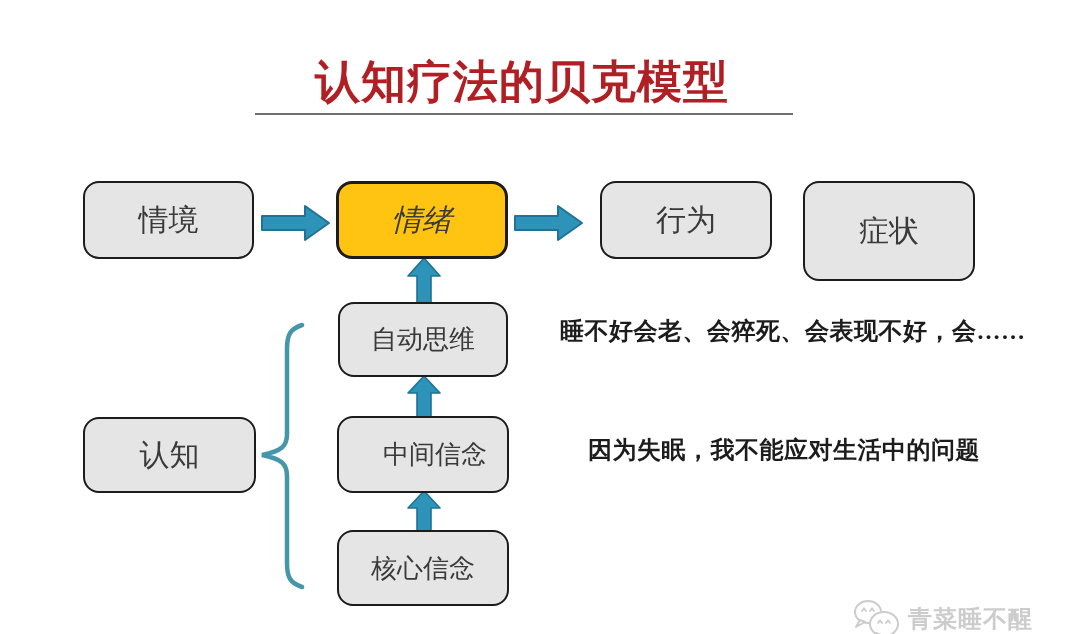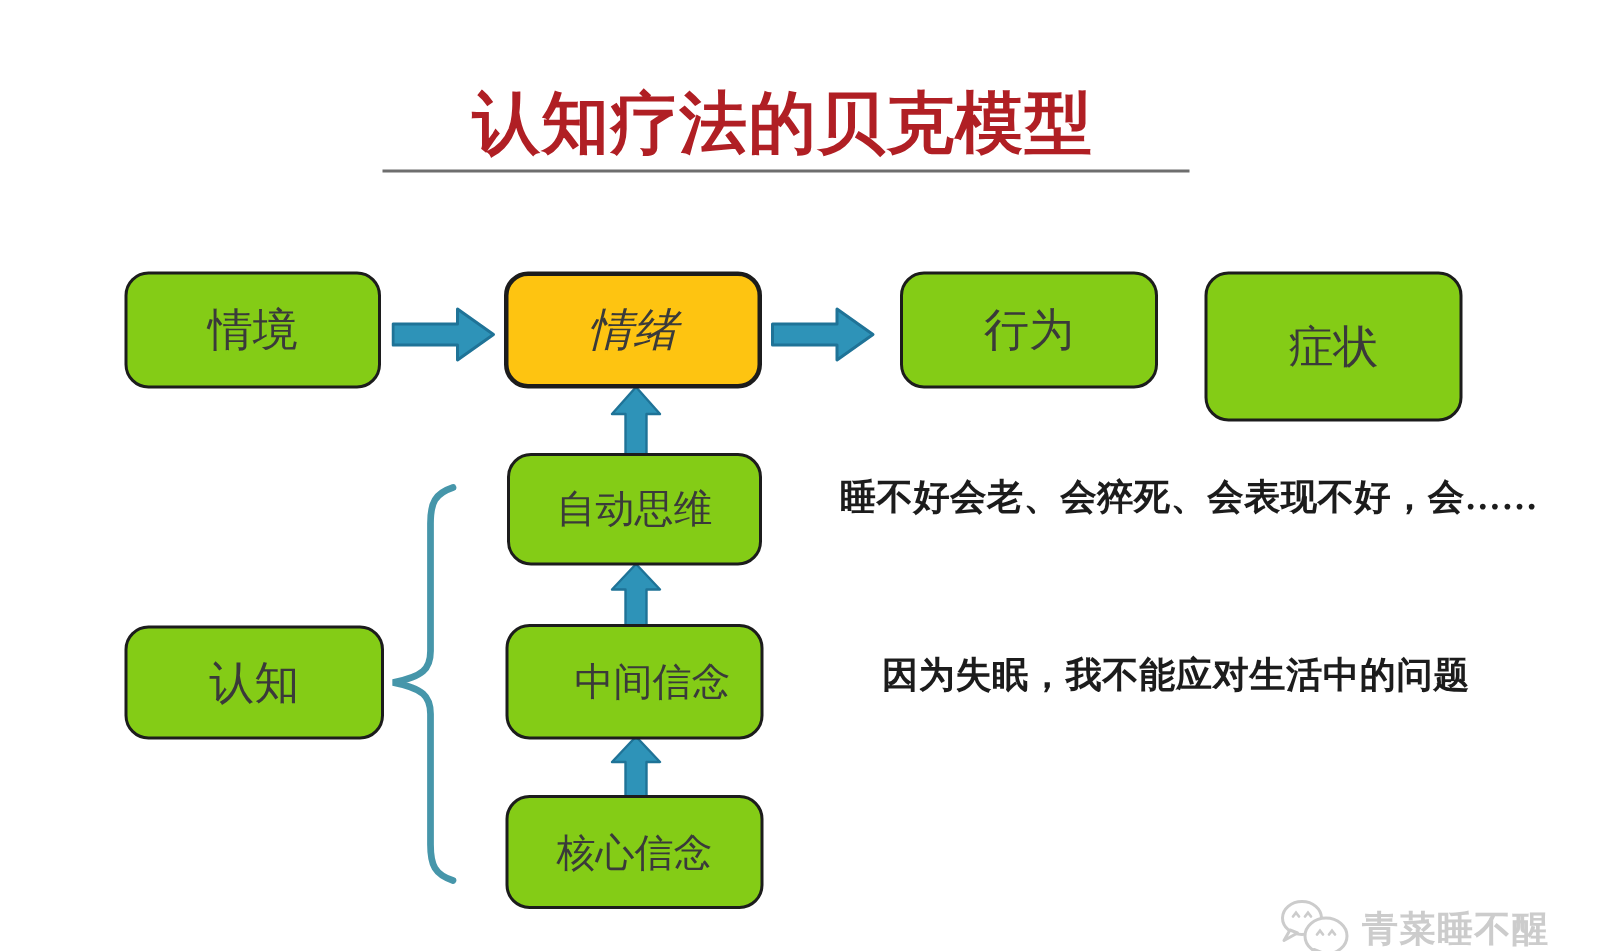--- a/index.html
+++ b/index.html
@@ -25,21 +25,21 @@
     position:absolute;left:0;top:40px;width:1044px;text-align:center;
     font-size:45px;font-weight:bold;color:var(--title-red);
     letter-spacing:1px;white-space:nowrap;
   }
   .title-rule{
     position:absolute;left:255px;top:101px;width:538px;height:2px;
     background:var(--underline-gray);
   }
   .box{
     position:absolute;display:flex;align-items:center;justify-content:center;
-    background:#84cc16;border:2.5px solid var(--box-border);border-radius:16px;
+    background:#e5e5e5;border:2.5px solid var(--box-border);border-radius:16px;
     font-size:30px;color:var(--box-text);white-space:nowrap;z-index:3;
   }
   .box.small{font-size:26px;text-align:center;}
   .box.highlight{background:var(--emotion-yellow);border-width:3px;font-style:italic;}
   .arrow{position:absolute;z-index:2;}
   .brace{position:absolute;left:256px;top:310px;z-index:1;}
   .annotation{
     position:absolute;font-size:24px;font-weight:600;color:var(--annotation-text);
     white-space:nowrap;letter-spacing:0.5px;
   }

